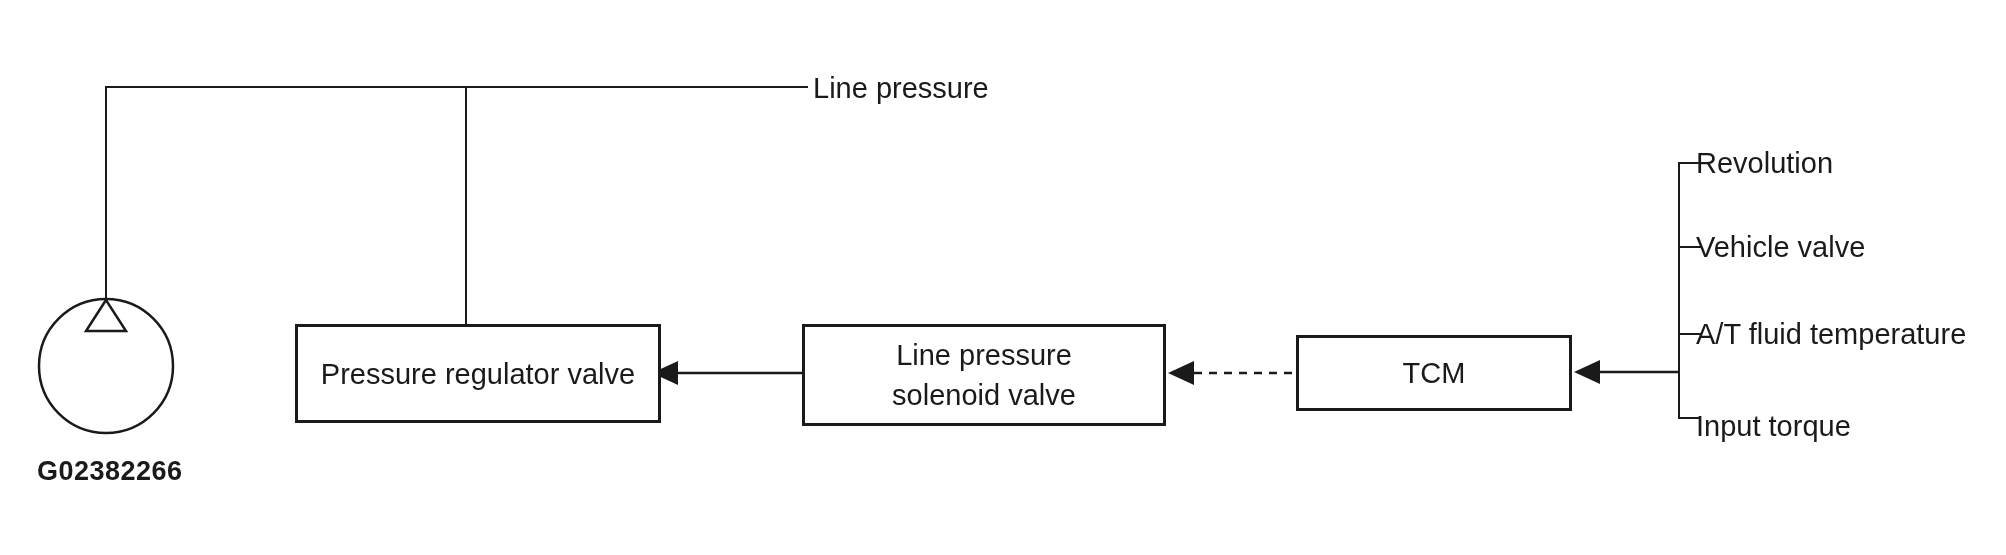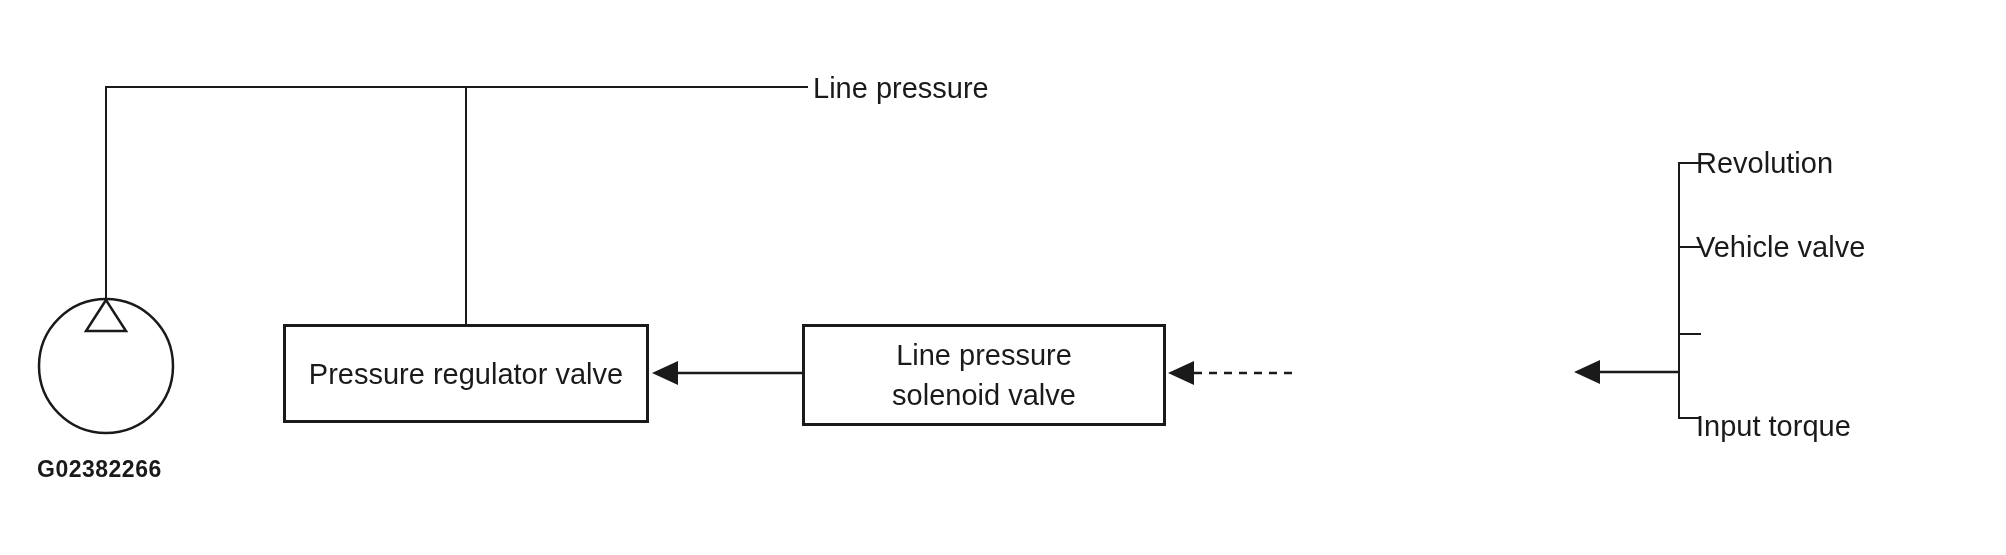--- a/index.html
+++ b/index.html
@@ -27,39 +27,39 @@
     background: #ffffff;
     display: flex;
     align-items: center;
     justify-content: center;
     text-align: center;
     font-size: 29px;
     line-height: 40px;
     white-space: pre-line;
     box-sizing: border-box;
   }
-  .box-prv { left: 283px; top: 324px; width: 366px; height: 99px; }
+  .box-prv { left: 295px; top: 324px; width: 366px; height: 99px; }
   .box-sol { left: 802px; top: 324px; width: 364px; height: 102px; }
   .box-tcm { left: 1296px; top: 335px; width: 276px; height: 76px; }
   .float-label {
     position: absolute;
     font-size: 29px;
     white-space: nowrap;
     transform: translateY(-50%);
   }
   .lbl-line-pressure { left: 813px; top: 88px; }
   .signal-label { left: 1696px; }
   .sig-0 { top: 163px; }
   .sig-1 { top: 247px; }
   .sig-2 { top: 334px; }
   .sig-3 { top: 418px; margin-top: 8px; }
   .figure-id {
     position: absolute;
     left: 37px; top: 456px;
-    font-size: 23px;
+    font-size: 27px;
     font-weight: 700;
     letter-spacing: 0.5px;
   }
 </style>
 </head>
 <body>
 
 <div class="stage">
 
   <svg class="wires" viewBox="0 0 2006 555" xmlns="http://www.w3.org/2000/svg">
@@ -91,22 +91,26 @@
 
   <div class="node-box box-prv">
     <span>Pressure regulator valve</span>
   </div>
 
   <div class="node-box box-sol">
     <span>Line pressure
 solenoid valve</span>
   </div>
 
+  <div class="node-box box-tcm">
+    <span>TCM</span>
+  </div>
 
   <div class="float-label lbl-line-pressure">Line pressure</div>
 
   <div class="float-label signal-label sig-0">Revolution</div>
   <div class="float-label signal-label sig-1">Vehicle valve</div>
+  <div class="float-label signal-label sig-2">A/T fluid temperature</div>
   <div class="float-label signal-label sig-3">Input torque</div>
 
   <div class="figure-id">G02382266</div>
 
 </div>
 
 </body></html>

